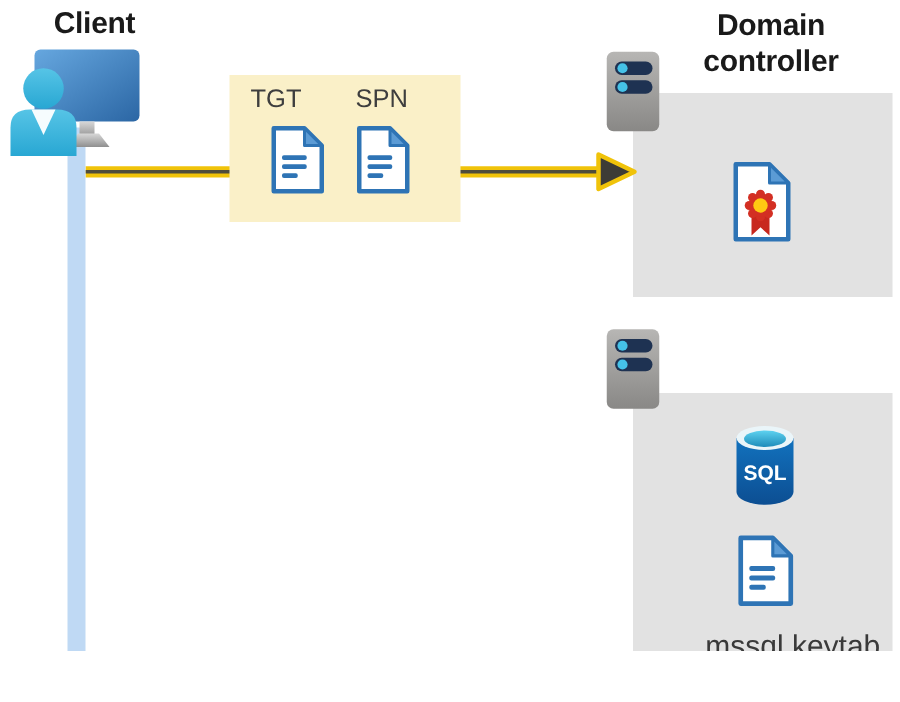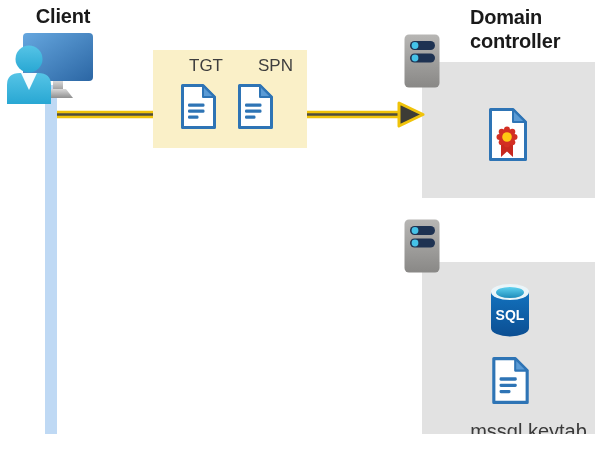--- a/index.html
+++ b/index.html
@@ -12,30 +12,30 @@
     font-weight:bold;font-size:20px;line-height:24px;color:#1A1A1A;letter-spacing:-0.2px;
   }
   #client-label{left:18px;top:4px;width:90px;text-align:center;z-index:4;}
   #client-icon{left:5px;top:28px;z-index:3;}
   #client-line{left:45px;top:85px;width:12px;height:376px;background:#BFD9F4;z-index:1;}
   #flow-arrow{left:57px;top:99px;z-index:2;}
   #ticket-box{
     left:153px;top:50px;width:154px;height:98px;background:#FAF0C8;z-index:3;
   }
   .ticket-label{
-    position:absolute;top:6px;width:56px;text-align:right;
+    position:absolute;top:6px;width:56px;text-align:left;
     font-size:17px;color:#3E3E3E;z-index:4;
   }
   #tgt-label{left:14px;}
   #spn-label{left:84px;}
   #tgt-doc{position:absolute;left:27px;top:33px;}
   #spn-doc{position:absolute;left:84px;top:33px;}
   #dc-box{left:422px;top:62px;width:173px;height:136px;background:#E2E2E2;z-index:1;}
   #dc-server-icon{left:403px;top:33px;z-index:2;}
-  #dc-label{left:470px;top:5px;width:118px;z-index:2;}
+  #dc-label{left:455px;top:5px;width:118px;z-index:2;text-align:center;}
   #cert-icon{left:488px;top:107px;z-index:2;}
   #linux-box{left:422px;top:262px;width:173px;height:196px;background:#E2E2E2;z-index:1;}
   #linux-server-icon{left:403px;top:218px;z-index:2;}
   #linux-label{left:456px;top:228px;white-space:nowrap;z-index:2;}
   #sql-icon{left:489px;top:283px;z-index:2;}
   #keytab-icon{left:491px;top:356px;z-index:2;}
   #keytab-label{
     left:422px;top:420px;width:173px;text-align:center;
     font-size:20px;color:#3A3A3A;z-index:2;margin-left:20px;
   }

